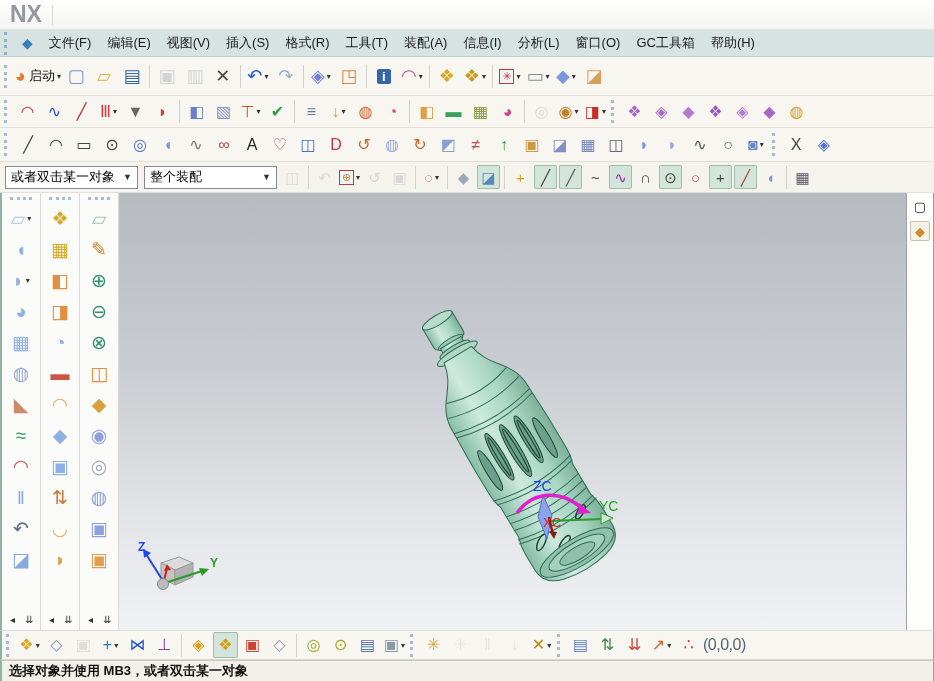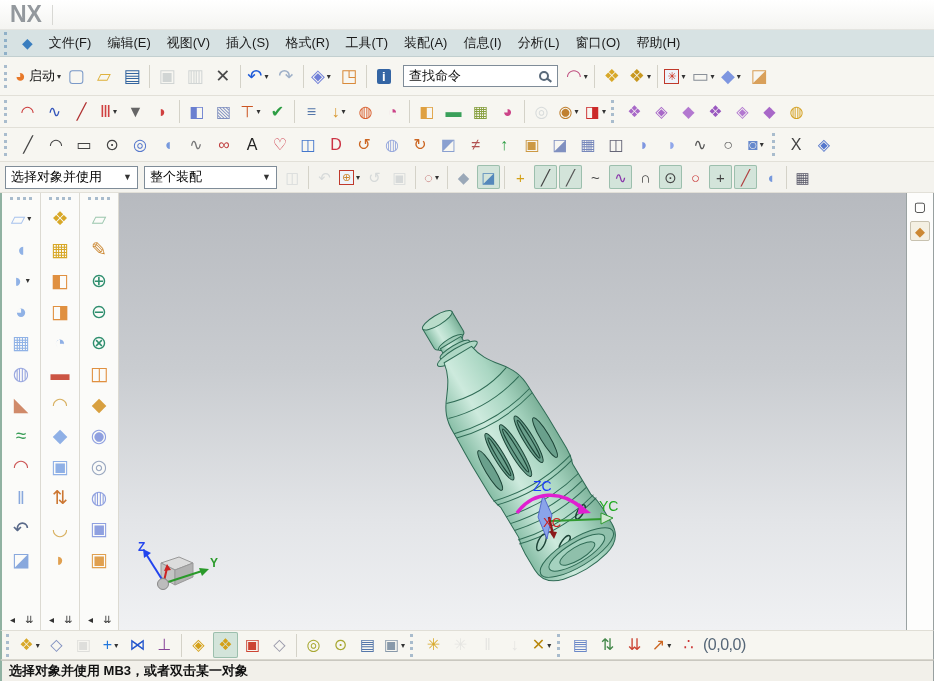--- a/index.html
+++ b/index.html
@@ -106,20 +106,23 @@
       <span class="menu-item">
         <span class="lb">信息(I)</span>
       </span>
       <span class="menu-item">
         <span class="lb">分析(L)</span>
       </span>
       <span class="menu-item">
         <span class="lb">窗口(O)</span>
       </span>
       <span class="menu-item">
+        <span class="lb">GC工具箱</span>
+      </span>
+      <span class="menu-item">
         <span class="lb">帮助(H)</span>
       </span>
     </span>
 </div>
 
 <div class="tbrow r1">
   <span style="display:flex;align-items:center;">
       <span class="grip"></span>
       <span class="tbi">
         <span class="g" style="color: rgb(232, 121, 42);">◕</span>
@@ -159,24 +162,20 @@
         <span class="caret">▾</span>
       </span>
       <span class="tbi">
         <span class="g" style="color: rgb(217, 138, 58);">◳</span>
       </span>
       <span class="sep"></span>
       <span class="tbi">
         <span class="g" style="color: rgb(255, 255, 255); background: rgb(52, 101, 164); padding: 1px 5px; border-radius: 2px; font-size: 13px; font-weight: bold;">i</span>
       </span>
     </span>
-  <span class="searchbox">
-    <input value="查找命令" style="">
-    <span class="mag"></span>
-  </span>
   <span style="display:flex;align-items:center;">
       <span class="tbi">
         <span class="g" style="color: rgb(192, 80, 128);">◠</span>
         <span class="caret">▾</span>
       </span>
       <span class="sep"></span>
       <span class="tbi">
         <span class="g" style="color: rgb(216, 168, 40);">❖</span>
       </span>
       <span class="tbi">
@@ -388,21 +387,21 @@
     <span class="tbi">
       <span class="g" style="color: rgb(68, 68, 68);">X</span>
     </span>
     <span class="tbi">
       <span class="g" style="color: rgb(85, 119, 204);">◈</span>
     </span>
   </div>
 
 <div class="tbrow rsel">
   <span class="dd">
-    <span>选择对象并使用</span>
+    <span>或者双击某一对象</span>
     <span class="caret">▼</span>
   </span>
   <span class="dd">
     <span>整个装配</span>
     <span class="caret">▼</span>
   </span>
   <span style="display:flex;align-items:center;">
       <span class="tbi dis">
         <span class="g" style="color: rgb(170, 180, 187);">◫</span>
       </span>

